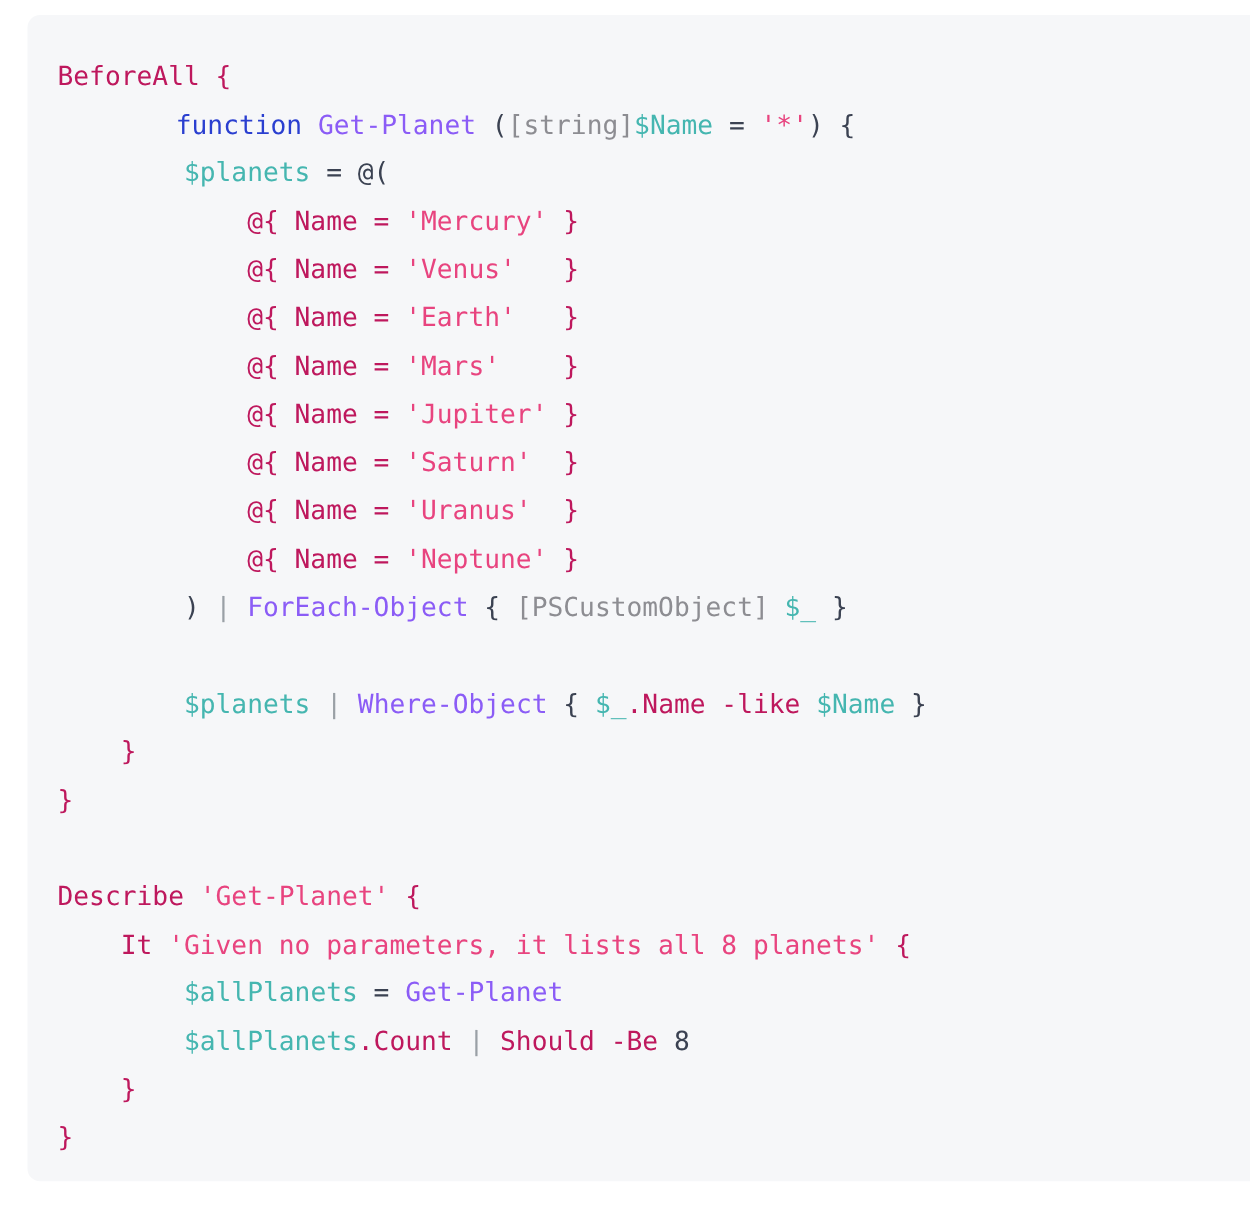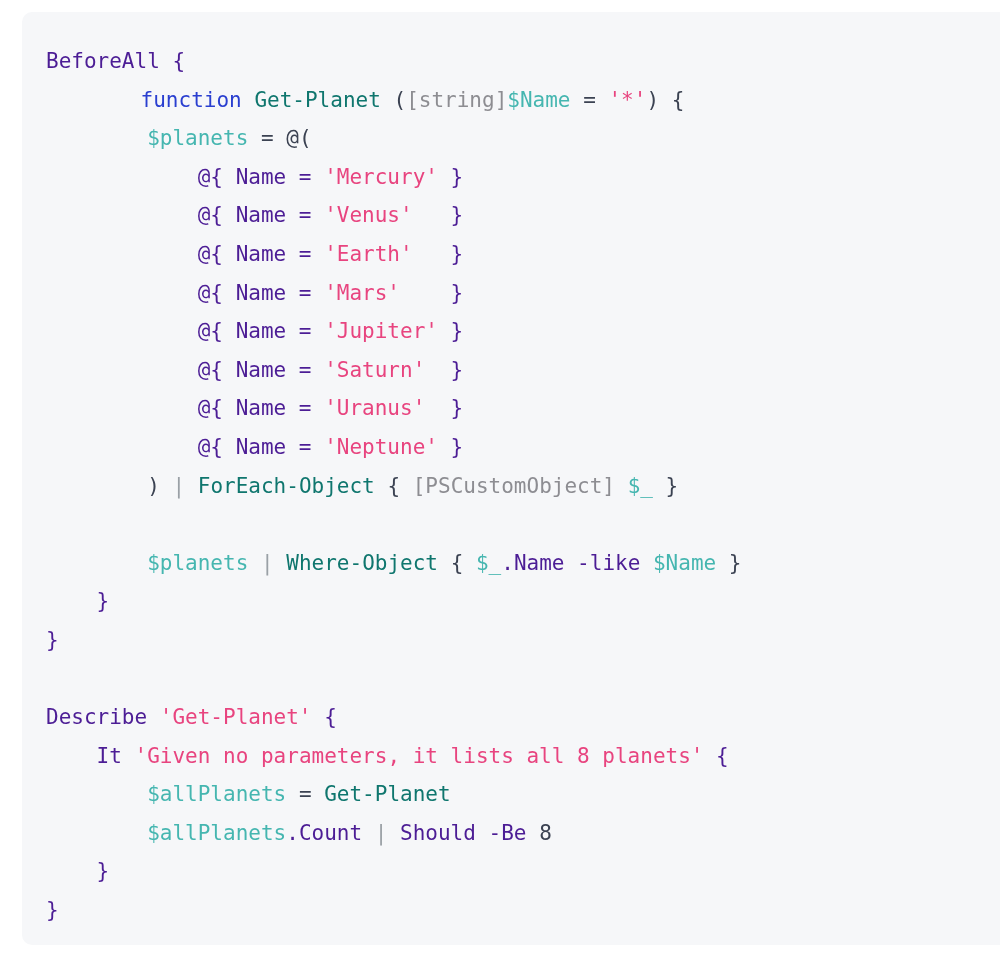--- a/index.html
+++ b/index.html
@@ -40,23 +40,23 @@
   }
 
   .ln {
     display: block;
     height: 38.6px;
     padding-left: 24px;
     white-space: pre;
   }
 
   
-  .t-plain   { color: #4c1d95; }
+  .t-plain   { color: #be185d; }
   .t-kw      { color: #2a3fd0; margin-left: 44px; }   
-  .t-cmd     { color: #0f766e; }   
+  .t-cmd     { color: #8b5cf6; }   
   .t-var     { color: #45b6b0; }   
   .t-str     { color: #e8447f; }   
   .t-type    { color: #8d8d92; text-align: right; }   
   .t-pipe    { color: #9aa0a6; }   
   .t-punc    { color: #3b4252; }
   .t-num     { color: #3b4252; }
 </style>
 </head>
 <body>
 

